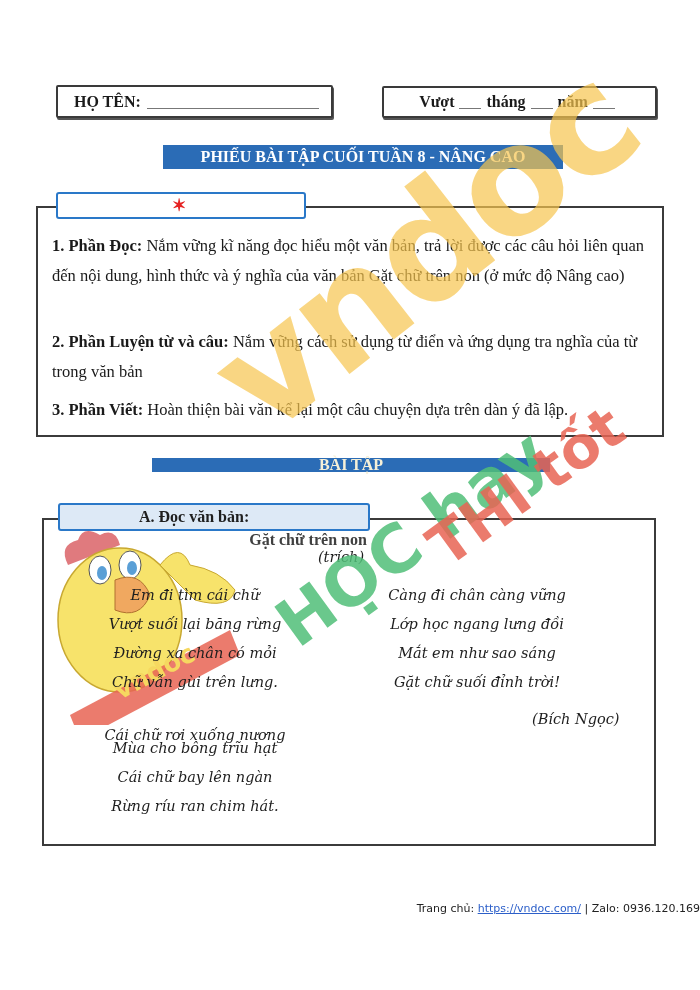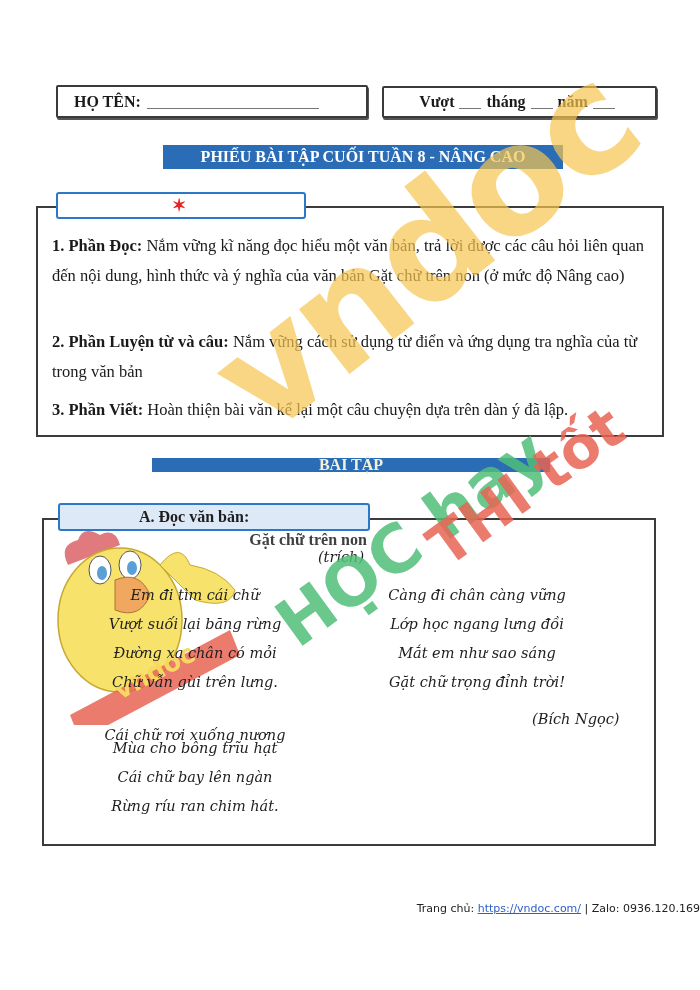--- a/index.html
+++ b/index.html
@@ -5,21 +5,21 @@
     * { box-sizing: border-box; margin: 0; padding: 0; }
     html, body { width: 700px; height: 990px; background: #ffffff; overflow: hidden; }
     body { position: relative; font-family: "DejaVu Serif", serif; color: #222; }
 
     
     .hdr-box {
       position: absolute; border: 2px solid #3a3a3a; border-radius: 2px;
       background: #fff; display: flex; align-items: center;
       box-shadow: 1px 2px 0 #555;
     }
-    .name-box { left: 56px; top: 85px; width: 312px; height: 33px; padding-left: 16px; }
+    .name-box { left: 56px; top: 85px; width: 277px; height: 33px; padding-left: 16px; }
     .date-box { left: 382px; top: 86px; width: 275px; height: 32px; justify-content: center; }
     .hdr-label { font-family: "Liberation Serif", serif; font-weight: bold; font-size: 16px; color: #1a1a1a; }
     .name-line { display: inline-block; width: 172px; border-bottom: 1px solid #777; margin-left: 6px; height: 14px; }
     .date-line { display: inline-block; width: 22px; border-bottom: 1px solid #777; margin: 0 5px; height: 14px; }
 
     
     .banner {
       position: absolute; background: #2b6cb6; color: #fff;
       display: flex; align-items: center; justify-content: center;
       font-family: "Liberation Serif", serif; font-weight: bold;
@@ -137,21 +137,21 @@
 <div class="poem-line" style="left:195px; top:674px;">Chữ vẫn gùi trên lưng.</div>
 
 <div class="poem-line" style="left:195px; top:711px;margin-top:16px;">Cái chữ rơi xuống nương</div>
 <div class="poem-line" style="left:195px; top:740px;">Mùa cho bông trĩu hạt</div>
 <div class="poem-line" style="left:195px; top:769px;">Cái chữ bay lên ngàn</div>
 <div class="poem-line" style="left:195px; top:798px;">Rừng ríu ran chim hát.</div>
 
 <div class="poem-line" style="left:477px; top:587px;">Càng đi chân càng vững</div>
 <div class="poem-line" style="left:477px; top:616px;">Lớp học ngang lưng đồi</div>
 <div class="poem-line" style="left:477px; top:645px;">Mắt em như sao sáng</div>
-<div class="poem-line" style="left:477px; top:674px;">Gặt chữ trọng đỉnh trời!</div>
+<div class="poem-line" style="left:477px; top:674px;">Gặt chữ suối đỉnh trời!</div>
 
 <div class="author" style="left:532px; top:711px;">(Bích Ngọc)</div>
 
 <div class="wm wm-vndoc">vndoc</div>
 <div class="wm wm-hoc">HỌC hay</div>
 <div class="wm wm-thi">THI tốt</div>
 
 <div class="footer">
   <span>Trang chủ: </span><a>https://vndoc.com/</a><span> | </span><span>Zalo: 0936.120.169</span>
 </div>

